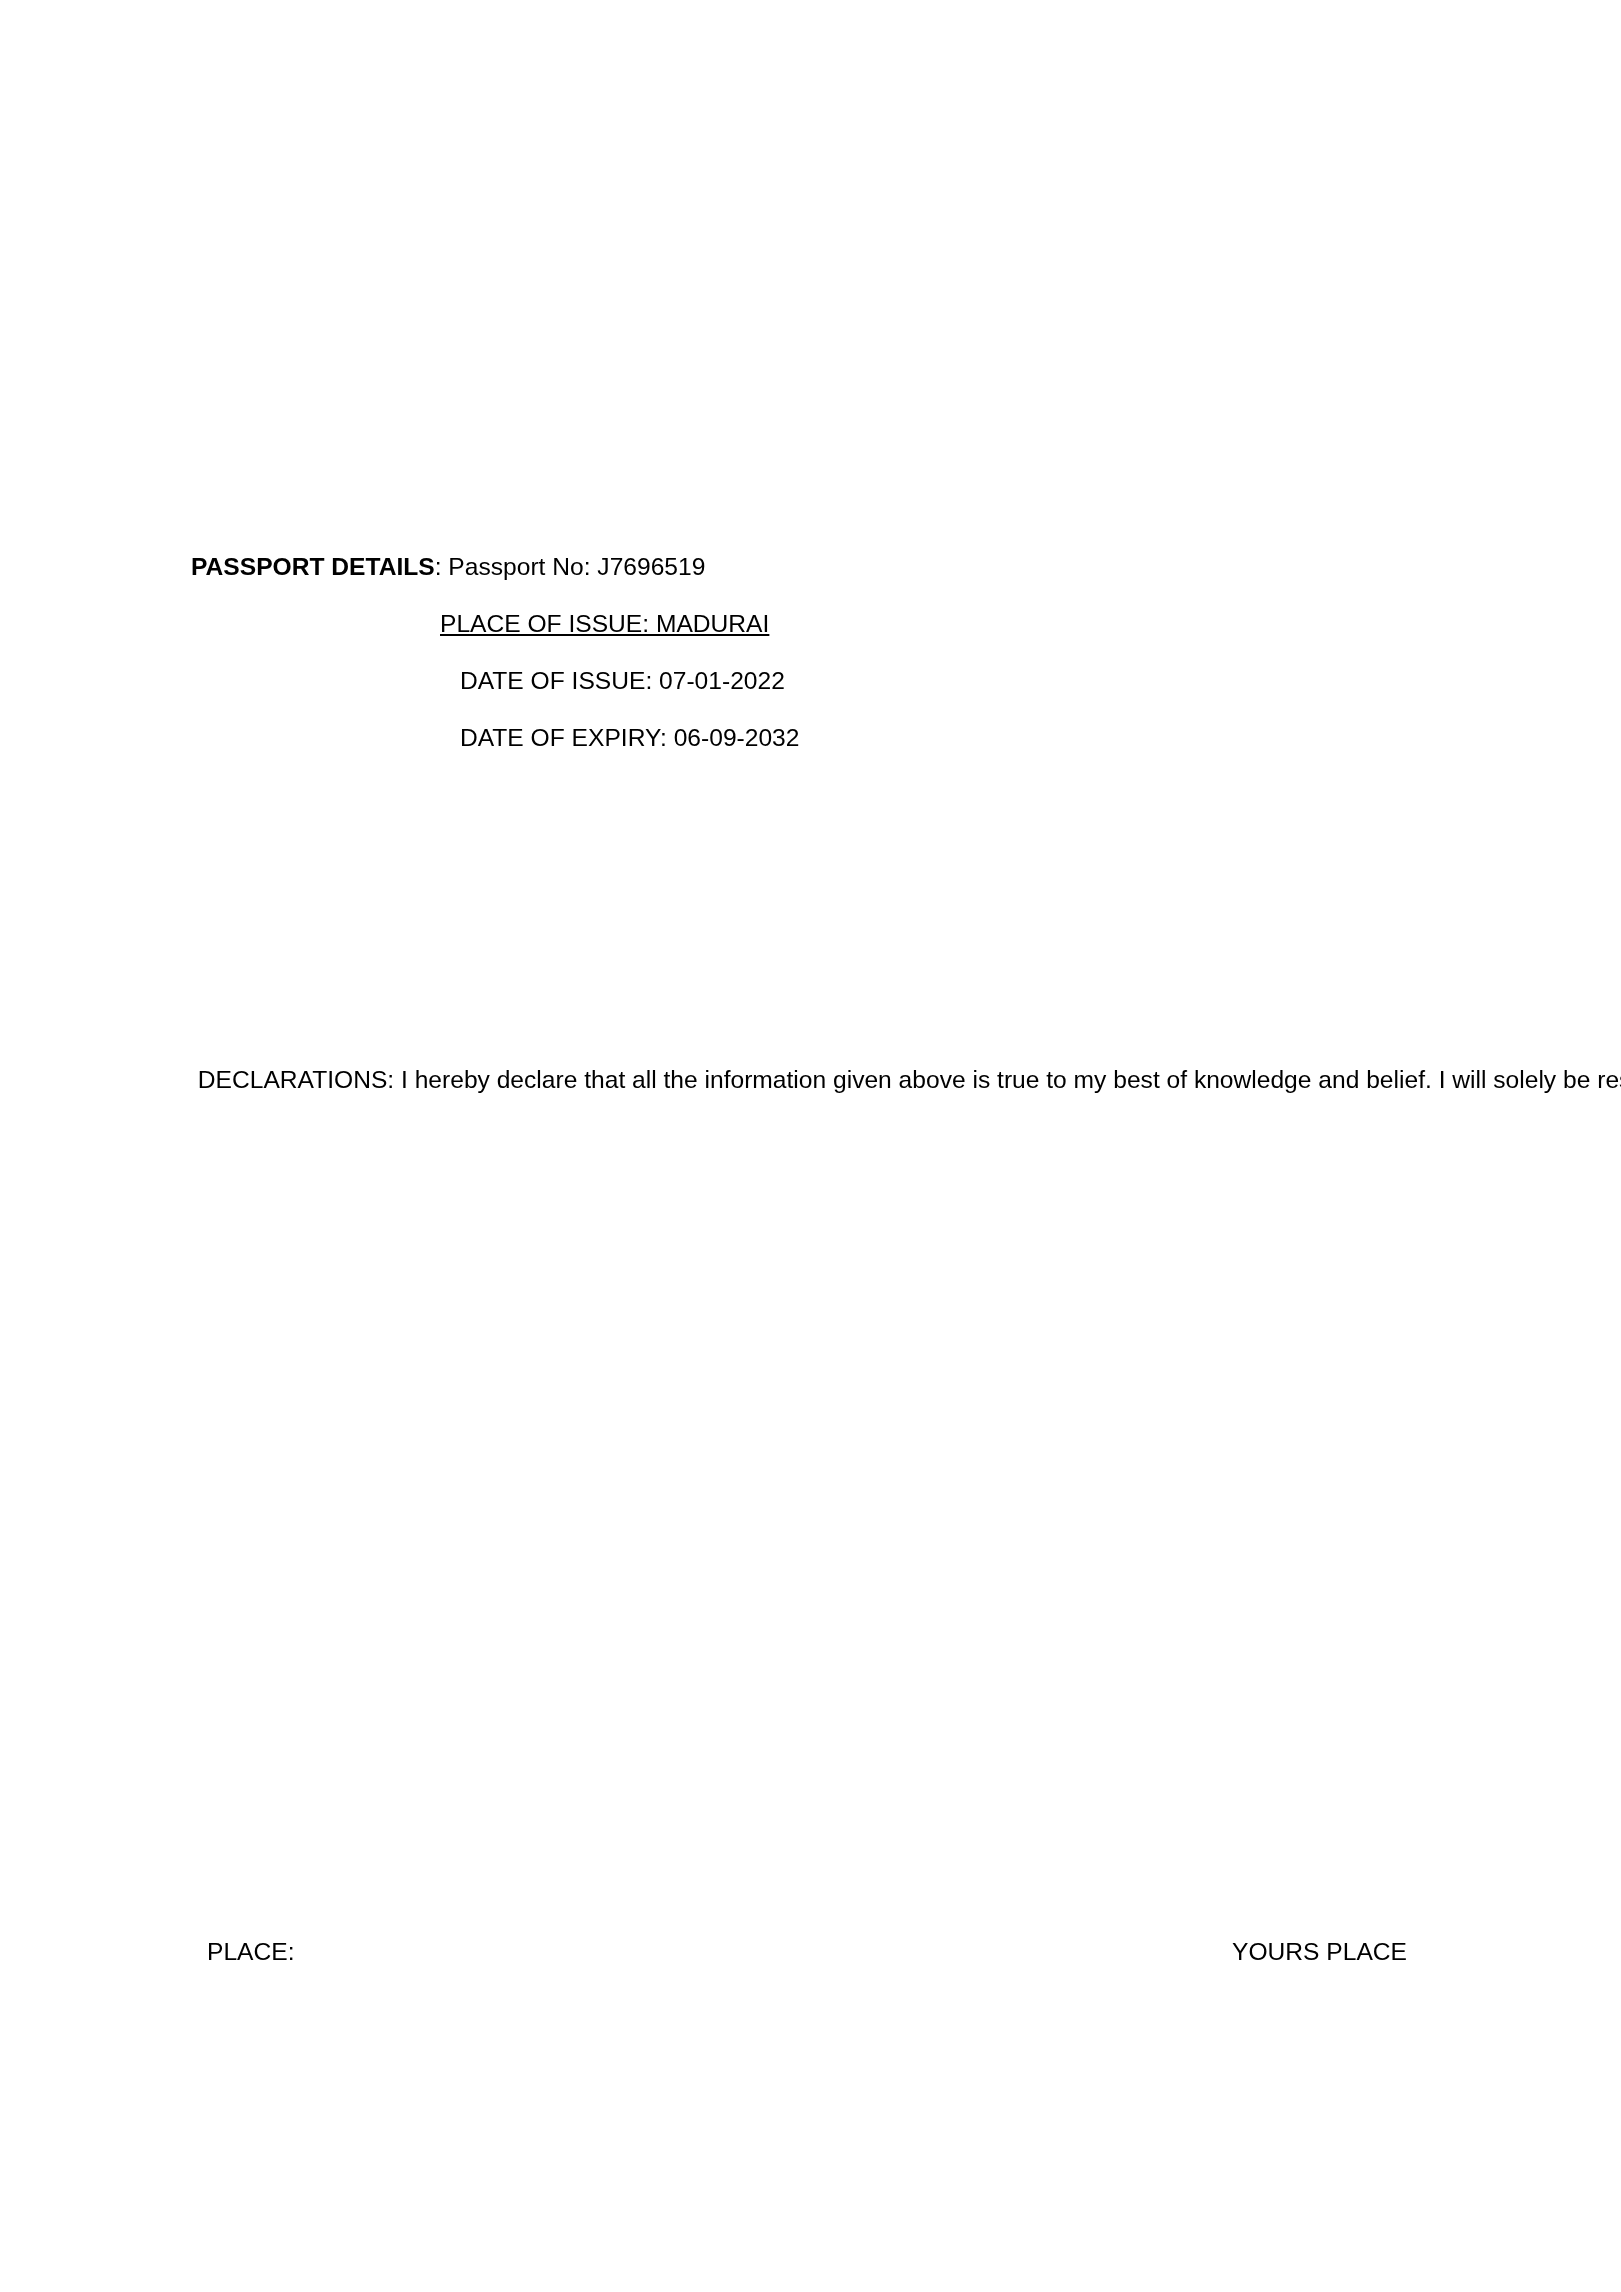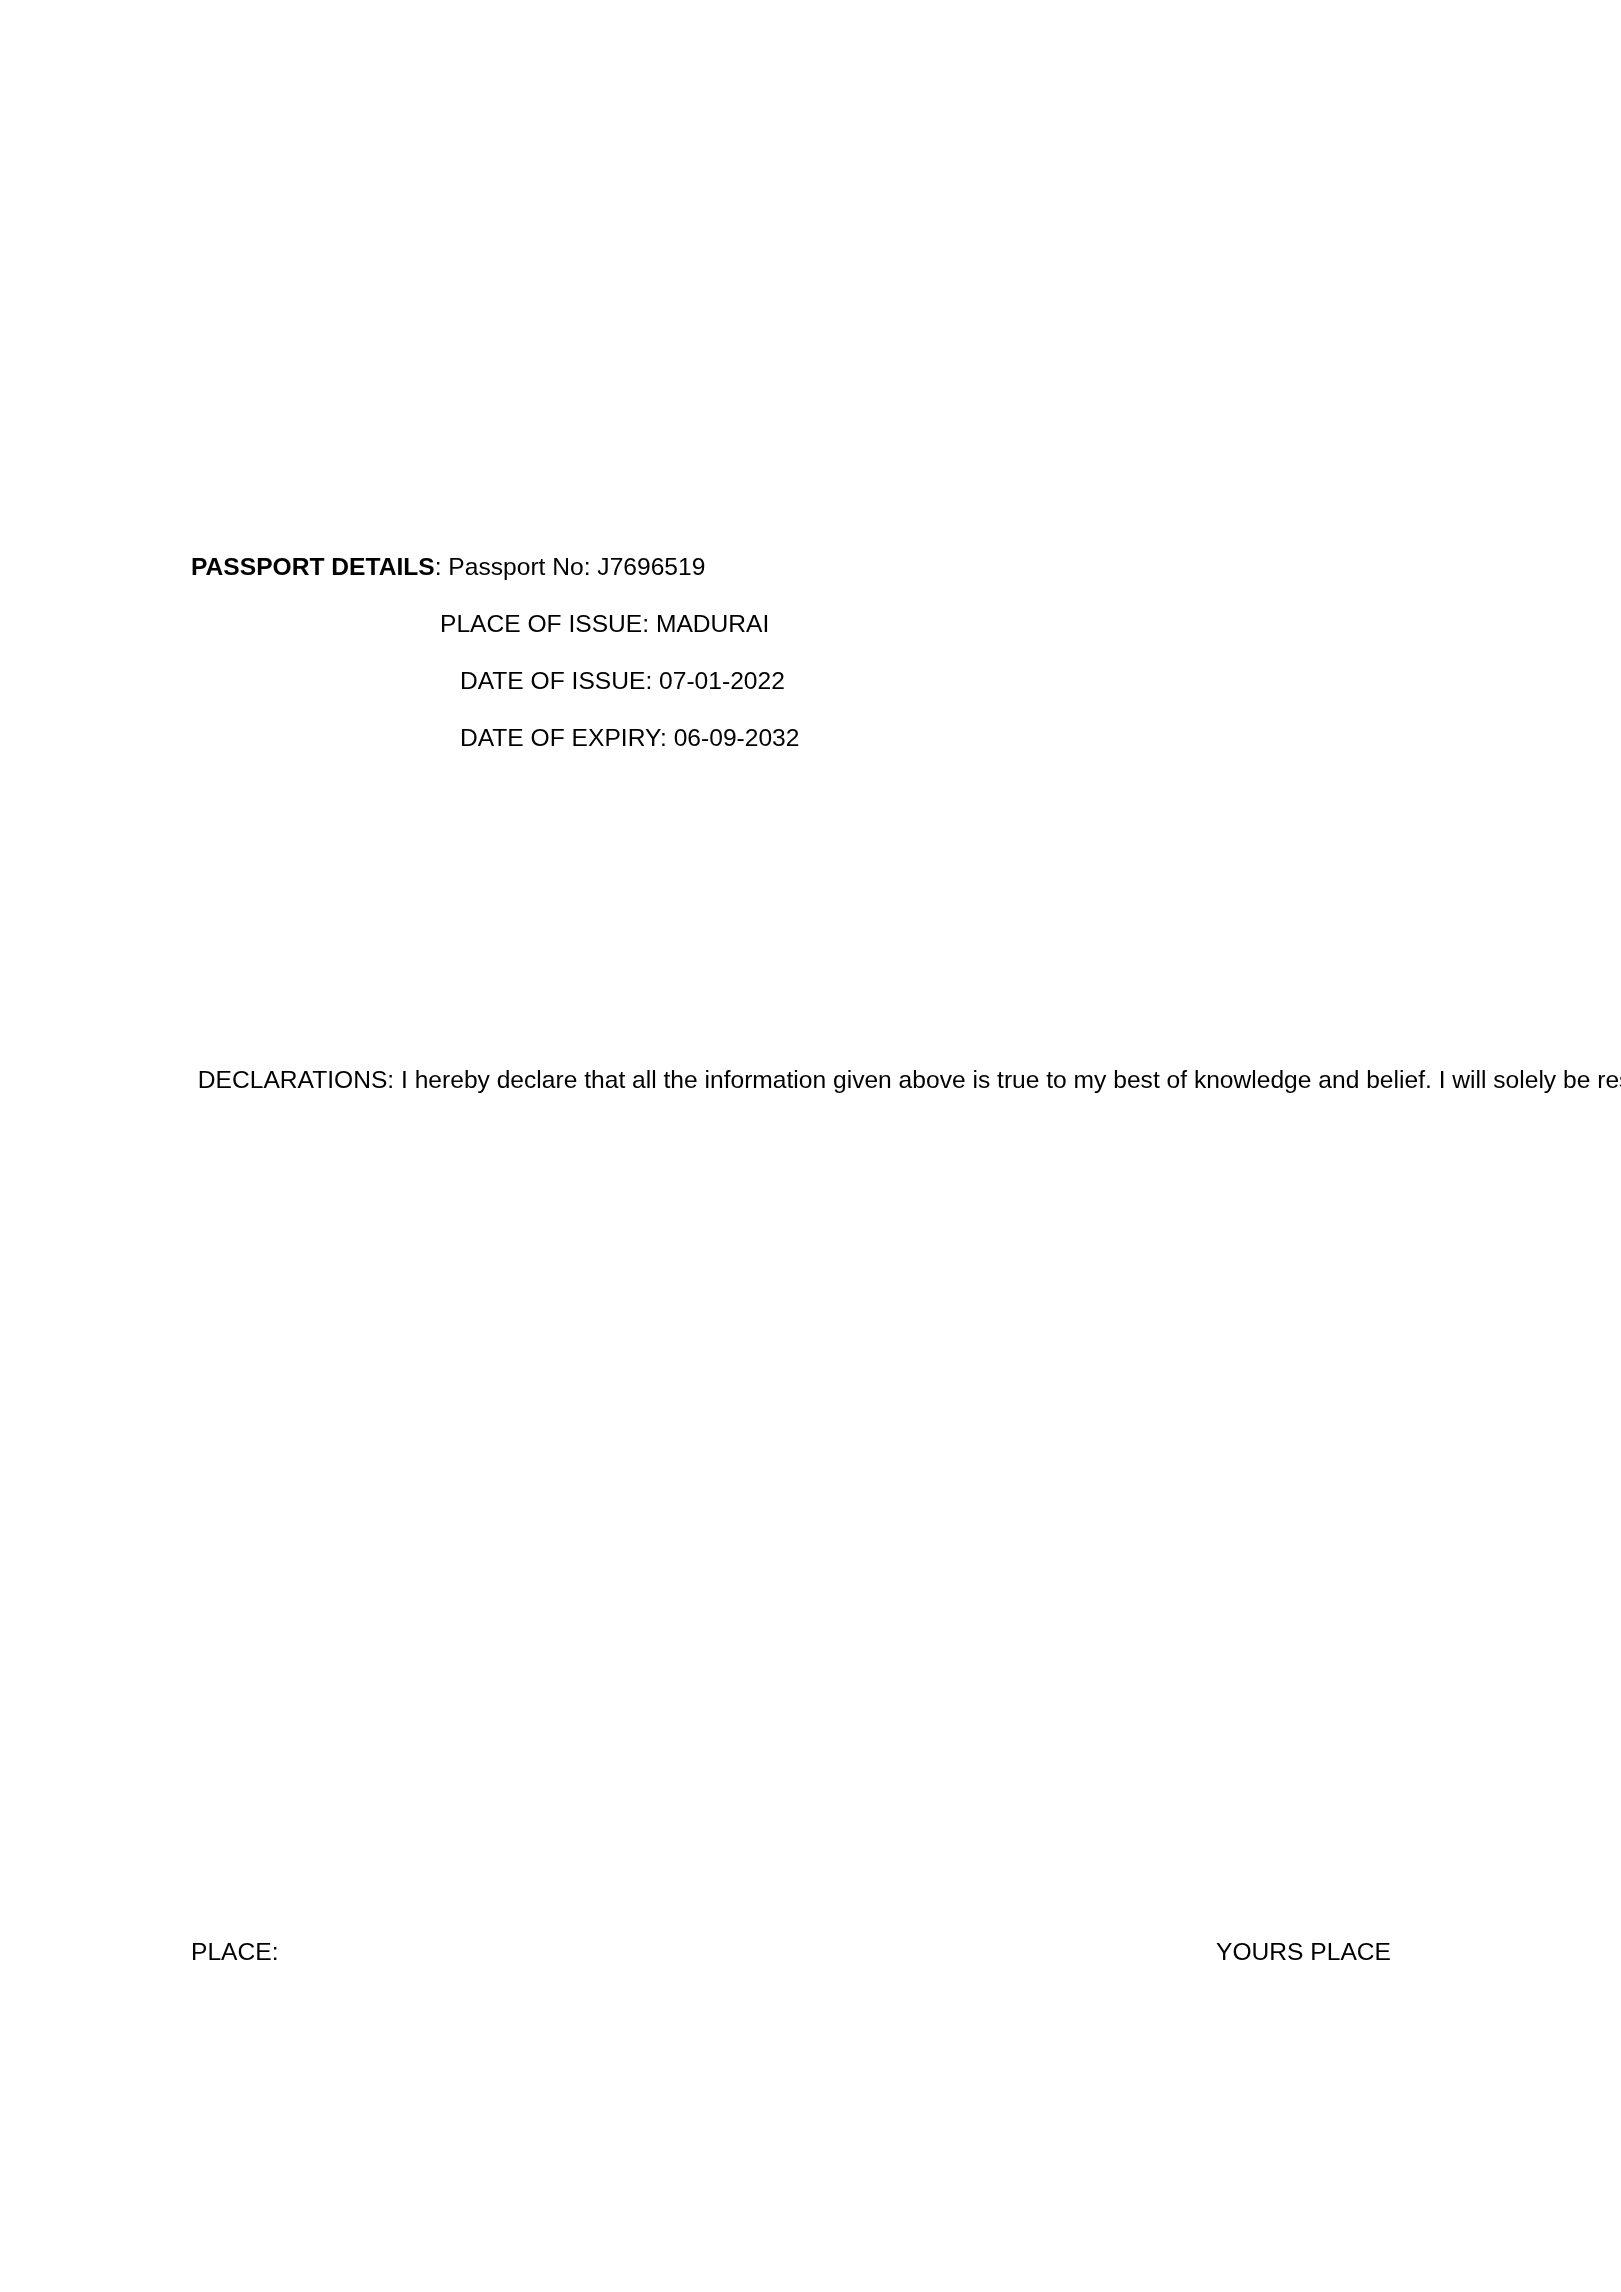--- a/index.html
+++ b/index.html
@@ -34,42 +34,42 @@
     width: 1272px;
   }
   .passport-line {
     font-size: 24.6px;
     line-height: 57px;
     white-space: nowrap;
   }
   .passport-line .label-strong {
     font-weight: bold;
   }
-  .indent-1 { padding-left: 249px; }
+  .indent-1 { padding-left: 249px; text-decoration: underline; }
   .indent-2 { padding-left: 269px; }
 
   
   .declaration {
     position: absolute;
     left: 0;
     top: 1061px;
     width: 1178px;
     font-size: 24.6px;
     line-height: 38px;
     text-align: left;
   }
   .declaration .lead-space {
     
     white-space: pre;
   }
 
   
   .footer {
     position: absolute;
-    left: 0;
+    left: 16px;
     top: 1934px;
     width: 1272px;
   }
   .footer-row {
     position: relative;
     height: 59px;
     font-size: 24.6px;
     line-height: 36px;
   }
   .footer-left {

